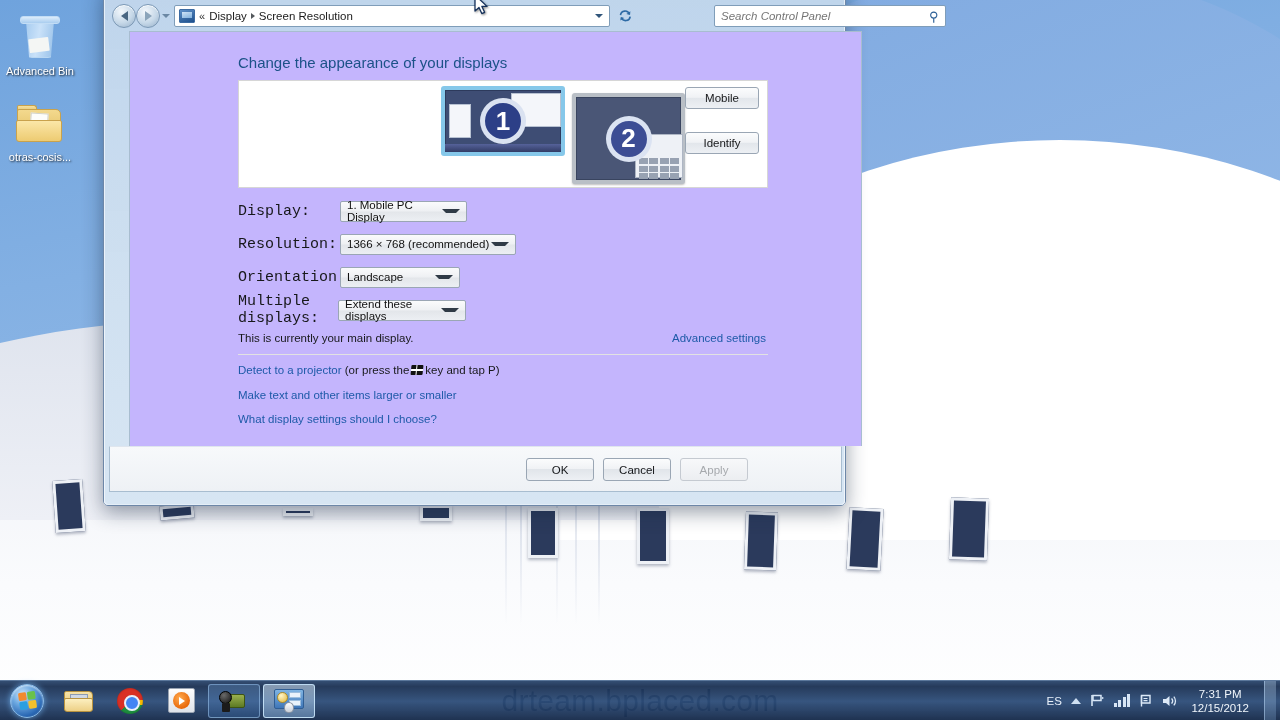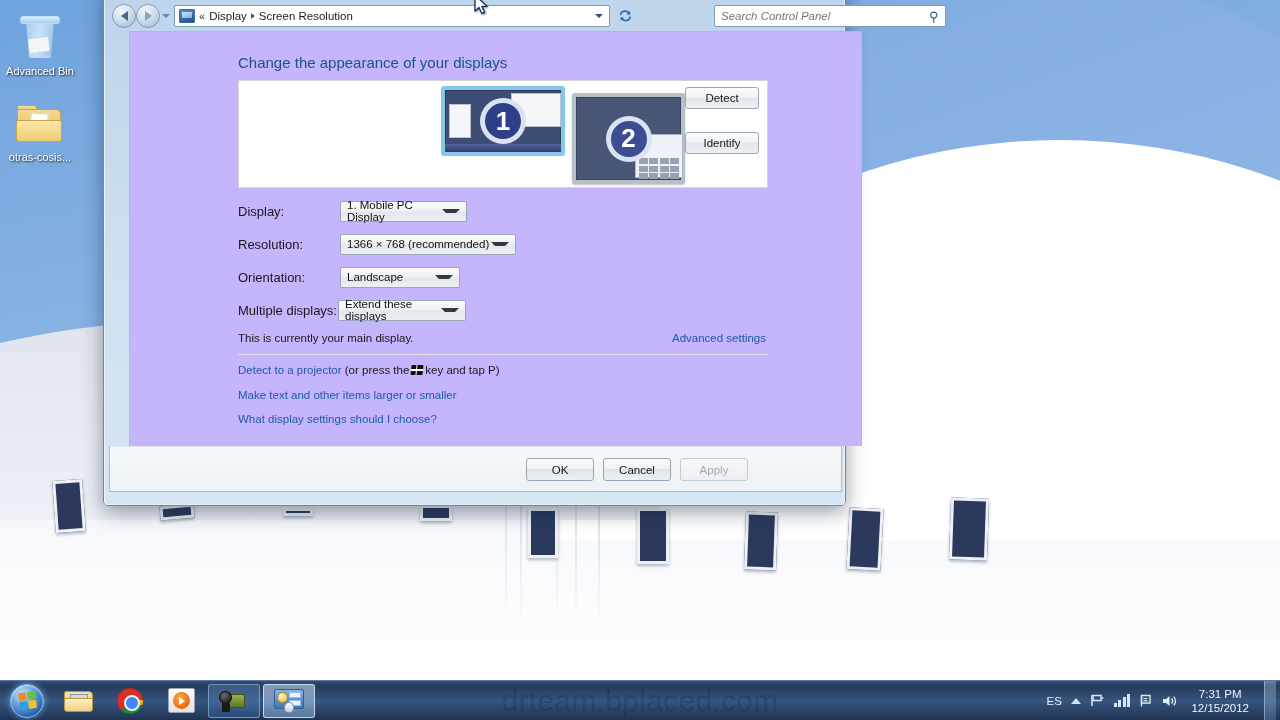--- a/index.html
+++ b/index.html
@@ -262,21 +262,21 @@
     position: absolute; width: 74px; height: 22px;
     font-size: 11.5px; color: #17181a;
     background: linear-gradient(180deg, #fbfcfd 0%, #f0f2f5 47%, #e2e6eb 50%, #edf0f4 100%);
     border: 1px solid #9aa6b4; border-radius: 3px;
     display: flex; align-items: center; justify-content: center;
   }
   .btn-detect { left: 555px; top: 55px; }
   .btn-identify { left: 555px; top: 100px; }
 
   .field-row { position: absolute; left: 108px; height: 22px; display: flex; align-items: center; }
-  .field-label { width: 102px; font-size: 13px; color: #17181a; }
+  .field-label { width: 102px; font-size: 15px; color: #17181a; font-family: Liberation Mono, monospace; }
   .combo {
     height: 21px; background: linear-gradient(180deg, #fafbfc 0%, #eef0f3 48%, #e3e6ea 52%, #eceff3 100%);
     border: 1px solid #9aa6b4; border-radius: 2px;
     display: flex; align-items: center; padding: 0 6px;
     font-size: 11.5px; color: #111;
   }
   .combo .caret {
     margin-left: auto; padding-left: 10px;
     width: 0; height: 0;
     border-left: 4px solid transparent; border-right: 4px solid transparent;
@@ -633,21 +633,21 @@
                 <i></i>
               <i></i>
                 <i></i>
                 <i></i>
                 <i></i>
             </span>
           </span>
         </div>
       </div>
 
-      <div class="side-btn btn-detect">Detect</div>
+      <div class="side-btn btn-detect">Mobile</div>
       <div class="side-btn btn-identify">Identify</div>
 
       <div class="field-row row-display">
         <span class="field-label">Display:</span>
         <span class="combo">
           <span>1. Mobile PC Display</span>
           <span class="caret"></span>
         </span>
       </div>
 

